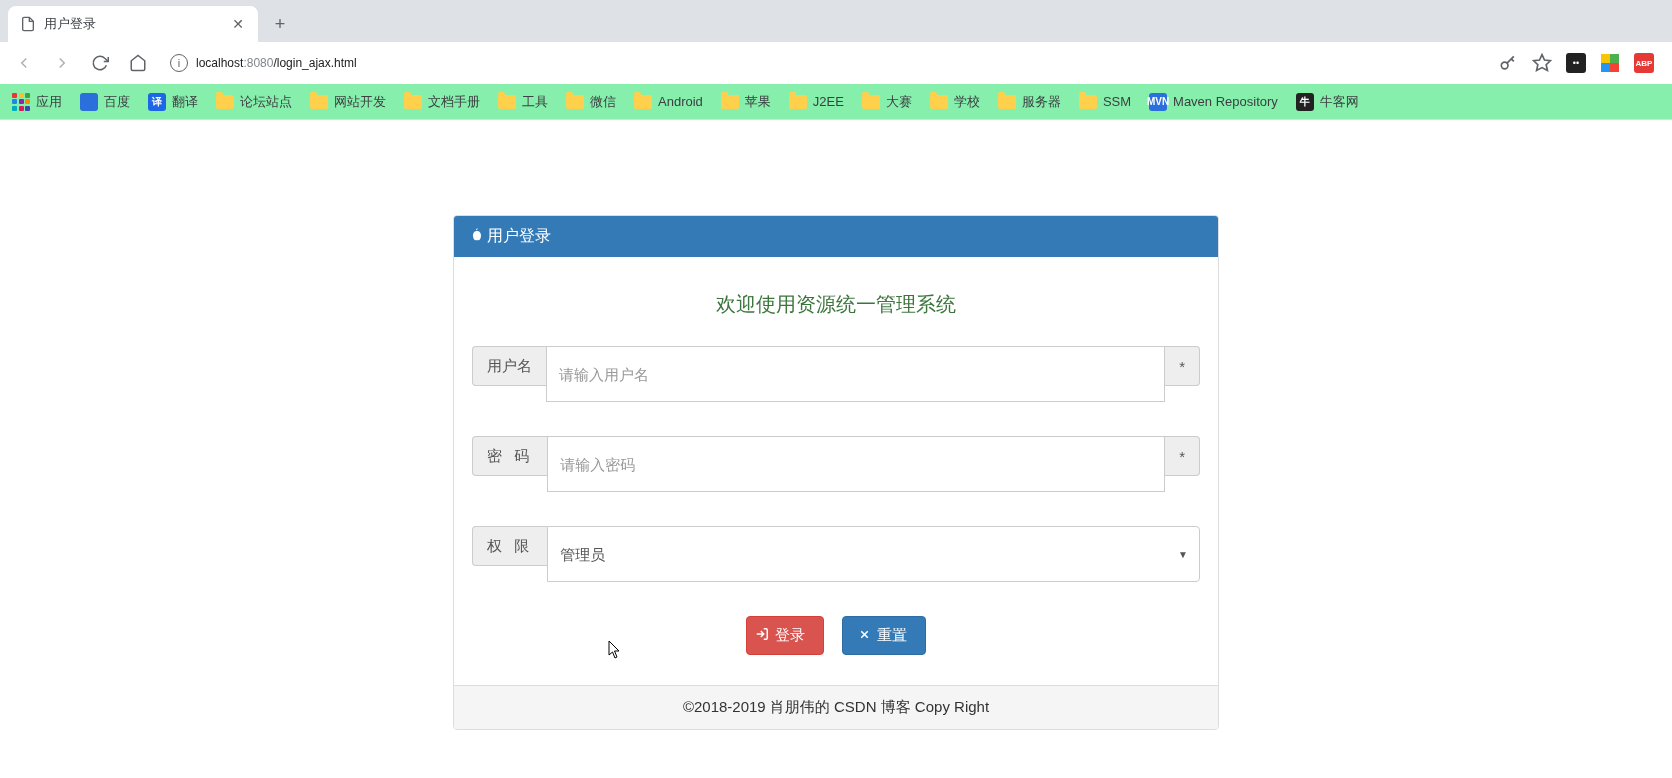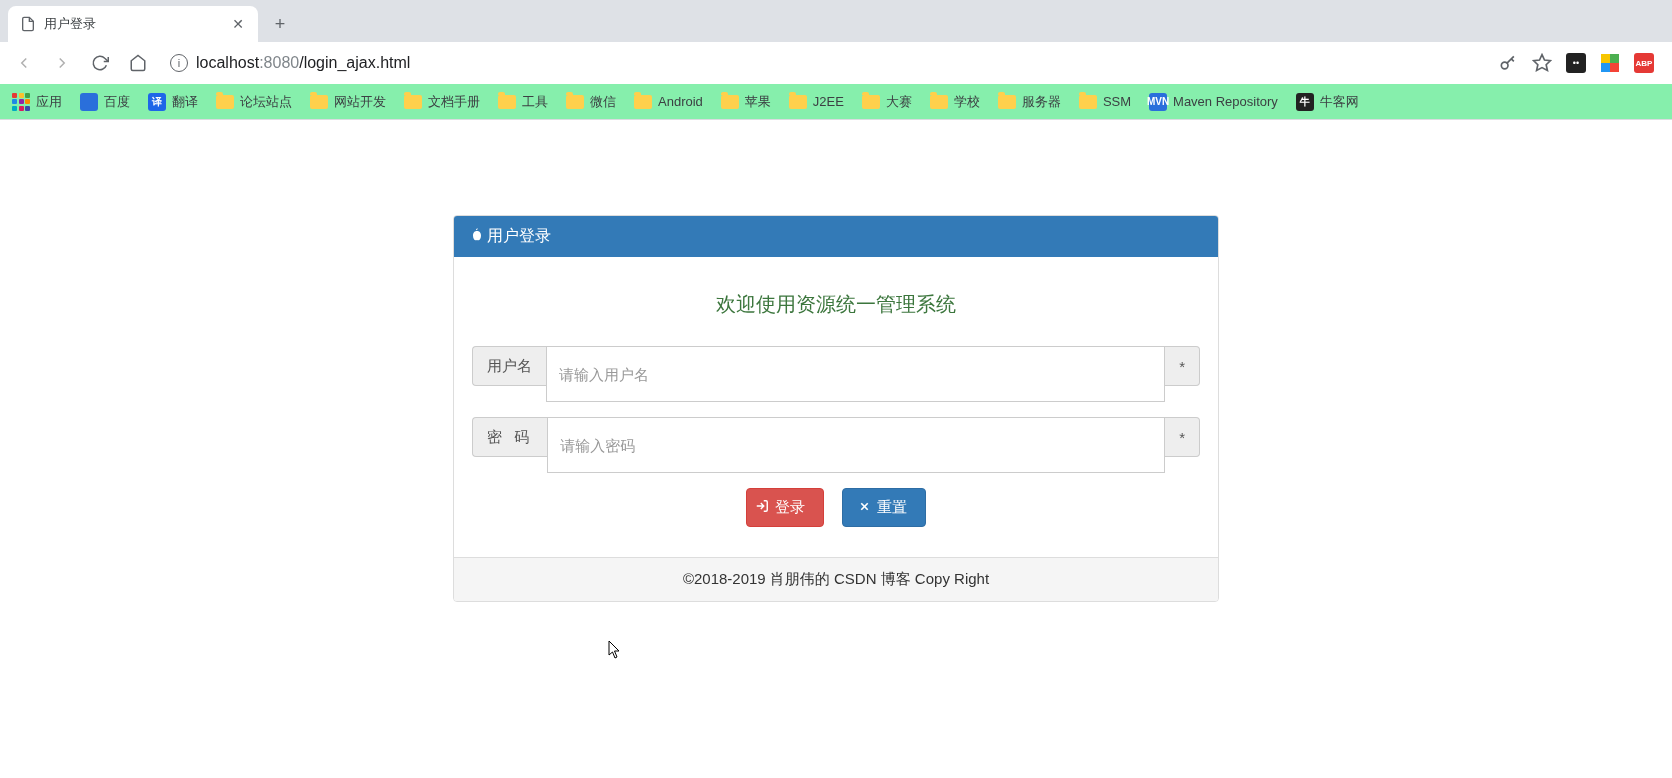--- a/index.html
+++ b/index.html
@@ -12,41 +12,41 @@
 .tab .tab-icon { width: 16px; height: 16px; color: #5f6368; }
 .tab .tab-title { flex: 1; font-size: 13px; color: #3c4043; }
 .tab .tab-close { width: 16px; height: 16px; color: #5f6368; display: flex; align-items: center; justify-content: center; font-size: 14px; }
 .new-tab { width: 28px; height: 28px; display: flex; align-items: center; justify-content: center; color: #5f6368; font-size: 18px; margin-left: 8px; margin-bottom: 4px; }
 
 .addr-row { height: 42px; background: #fff; display: flex; align-items: center; padding: 0 10px; gap: 10px; }
 .nav-btn { width: 28px; height: 28px; display: flex; align-items: center; justify-content: center; color: #5f6368; }
 .nav-btn.disabled { color: #b0b0b0; }
 .url-area { flex: 1; display: flex; align-items: center; gap: 8px; padding: 0 8px; }
 .info-icon { width: 18px; height: 18px; color: #5f6368; display: flex; align-items: center; justify-content: center; border: 1.5px solid #5f6368; border-radius: 50%; font-size: 11px; }
-.url-text { font-size: 16px; color: #202124; }
+.url-text { font-size: 12px; color: #202124; }
 .url-text .host-port { color: #80868b; }
 .url-text .path { color: #202124; }
 .right-icons { display: flex; align-items: center; gap: 14px; padding-right: 8px; }
 .ext-icon { width: 20px; height: 20px; display: flex; align-items: center; justify-content: center; }
 
 .bookmarks { height: 36px; background: #86efac; border-bottom: 1px solid #dadce0; display: flex; align-items: center; padding: 0 12px; gap: 18px; }
 .bm-item { display: flex; align-items: center; gap: 6px; color: #3c4043; font-size: 13px; white-space: nowrap; }
 .bm-folder { width: 18px; height: 14px; background: #ffd04c; border-radius: 2px; position: relative; }
 .bm-folder::before { content: ""; position: absolute; top: -3px; left: 0; width: 7px; height: 3px; background: #ffd04c; border-radius: 2px 2px 0 0; }
 .bm-custom { width: 18px; height: 18px; border-radius: 3px; display: flex; align-items: center; justify-content: center; font-size: 10px; color: #fff; font-weight: bold; }
 .apps-grid { width: 18px; height: 18px; display: grid; grid-template-columns: repeat(3,1fr); grid-template-rows: repeat(3,1fr); gap: 1.5px; }
 .apps-grid span { border-radius: 1px; }
 
 
 .page-area { padding-top: 95px; display: flex; justify-content: center; }
 .panel { width: 766px; border: 1px solid #ddd; border-radius: 4px; overflow: hidden; }
 .panel-heading { background: #337ab7; color: #fff; padding: 10px 15px; font-size: 16px; display: flex; align-items: center; gap: 2px; }
 .panel-body { padding: 20px 18px 30px; }
 .welcome { text-align: center; color: #3c763d; font-size: 20px; margin: 14px 0 28px; font-weight: 500; }
-.form-row { display: flex; margin-bottom: 15px; }
+.form-row { display: flex; margin-bottom: 34px; }
 .addon { background: #eee; border: 1px solid #ccc; padding: 0 14px; height: 40px; display: flex; align-items: center; color: #555; font-size: 15px; letter-spacing: 4px; white-space: nowrap; }
 .addon.left { border-radius: 4px 0 0 4px; border-right: none; }
 .addon.right { border-radius: 0 4px 4px 0; border-left: none; letter-spacing: 0; }
 .form-control { flex: 1; height: 56px; border: 1px solid #ccc; padding: 0 12px; font-size: 15px; color: #555; outline: none; }
 .form-control::placeholder { color: #999; }
 select.form-control { border-radius: 0 4px 4px 0; appearance: none; background: #fff; }
 .select-wrap { flex: 1; position: relative; display: flex; }
 .select-caret { position: absolute; right: 12px; top: 50%; transform: translateY(-50%); pointer-events: none; color: #555; font-size: 10px; }
 .btn-row { text-align: center; }
 .btn { display: inline-flex; align-items: center; gap: 6px; padding: 9px 18px; border-radius: 4px; border: 1px solid transparent; font-size: 15px; color: #fff; cursor: pointer; }
@@ -209,20 +209,29 @@
         <input class="form-control" type="text" placeholder="请输入用户名" style="">
         <span class="addon right">*</span>
       </div>
 
       <div class="form-row">
         <span class="addon left">密 码</span>
         <input class="form-control" type="password" placeholder="请输入密码" style="">
         <span class="addon right">*</span>
       </div>
 
+      <div class="form-row">
+        <span class="addon left">权 限</span>
+        <div class="select-wrap">
+          <select class="form-control">
+            <option>管理员</option>
+          </select>
+          <span class="select-caret">▼</span>
+        </div>
+      </div>
 
       <div class="btn-row">
         <button class="btn btn-danger">
           <span><svg width="14" height="14" viewBox="0 0 24 24" fill="none" stroke="#fff" stroke-width="2.5">
                 <path d="M15 3h4a2 2 0 0 1 2 2v14a2 2 0 0 1-2 2h-4M10 17l5-5-5-5M15 12H3"></path>
               </svg></span>
           <span>登录</span>
         </button>
         <button class="btn btn-primary">
           <span><svg width="13" height="13" viewBox="0 0 24 24" fill="none" stroke="#fff" stroke-width="3">

